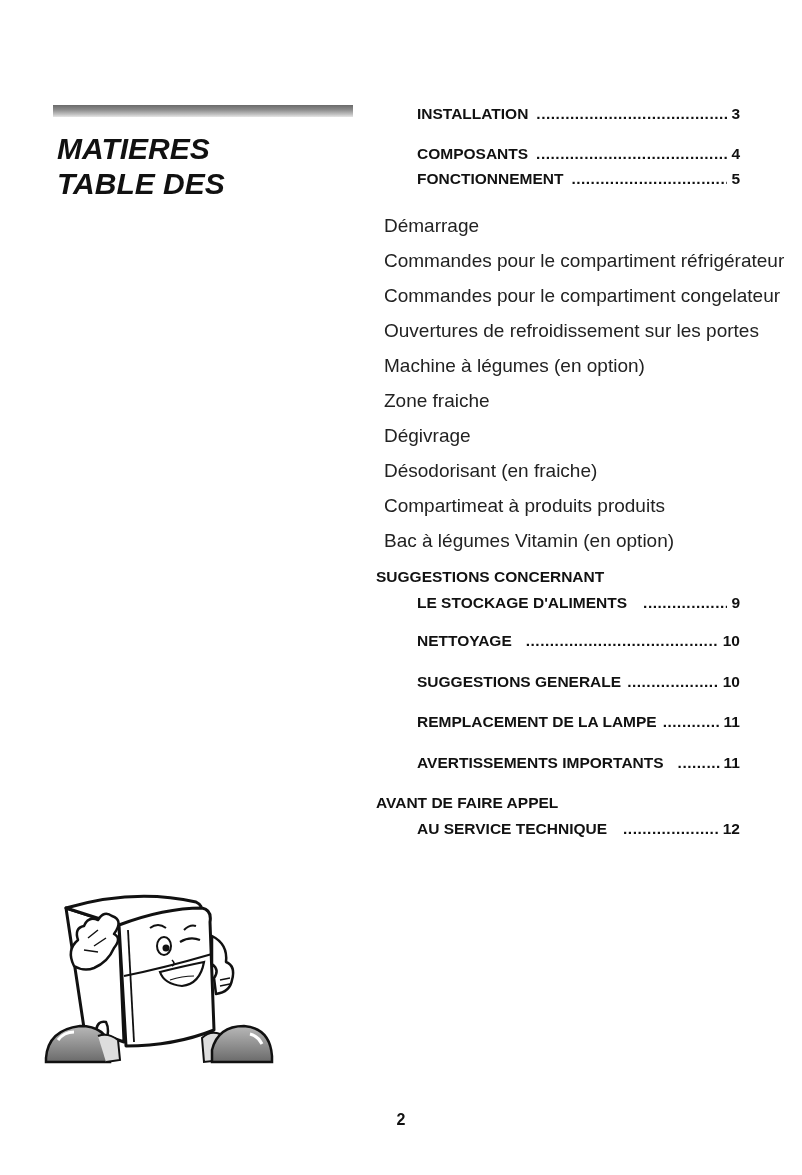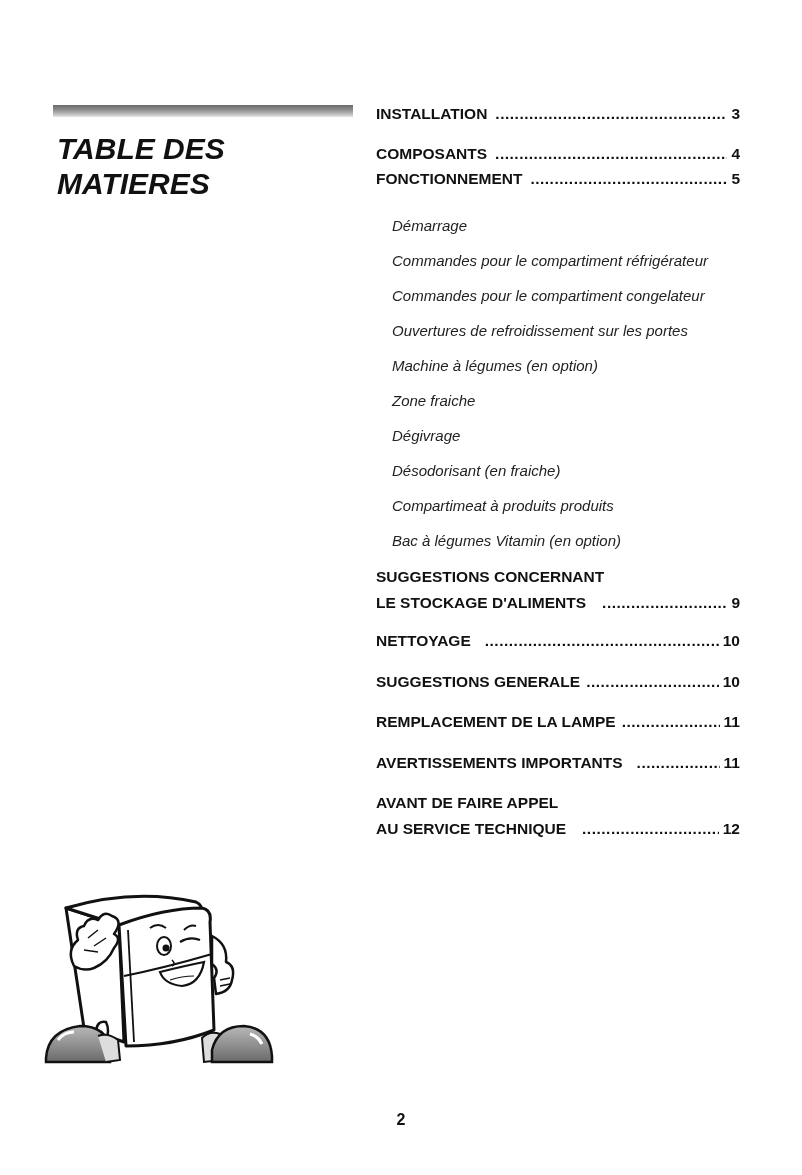--- a/index.html
+++ b/index.html
@@ -15,48 +15,48 @@
   .title {
     position: absolute; left: 57px; top: 131px;
     font-family: "Liberation Sans", sans-serif; font-weight: bold; font-style: italic;
     font-size: 30px; line-height: 35px; color: #111; letter-spacing: 0px;
   }
   .toc { position: absolute; left: 376px; top: 0; width: 364px; }
   .entry {
     position: absolute; left: 0; width: 364px;
     font-weight: bold; font-size: 15.5px; line-height: 26px; color: #111;
   }
-  .entry .row { display: flex; align-items: baseline; white-space: nowrap; }
+  .entry .row { display: flex; align-items: baseline; white-space: nowrap; margin-left: 41px; }
   .entry .label { flex: 0 0 auto; }
   .entry .dots {
     flex: 1 1 auto; overflow: hidden; margin: 0 4px 0 8px;
     letter-spacing: 0.5px; font-weight: bold;
   }
   .entry .dots::before {
     content: "........................................................................................................................";
   }
   .entry .page { flex: 0 0 auto; }
   .sub {
-    position: absolute; left: 16px;
-    font-size: 15px; line-height: 20px; color: #222; white-space: nowrap; font-style: italic;
+    position: absolute; left: 8px;
+    font-size: 19px; line-height: 20px; color: #222; white-space: nowrap;
   }
   .mascot { position: absolute; left: 44px; top: 880px; width: 232px; height: 200px; }
   .page-num {
     position: absolute; left: 0; width: 802px; top: 1111px; text-align: center;
     font-weight: bold; font-size: 16px;
   }
 </style>
 </head>
 <body>
 
 <div class="bar"></div>
 
 <div class="title">
+  <div>MATIERES</div>
   <div>TABLE DES</div>
-  <div>MATIERES</div>
 </div>
 
 <div class="toc">
 
   <div class="entry" style="top:101px">
     <div class="row">
       <span class="label">INSTALLATION</span>
       <span class="dots"></span>
       <span class="page">3</span>
     </div>

